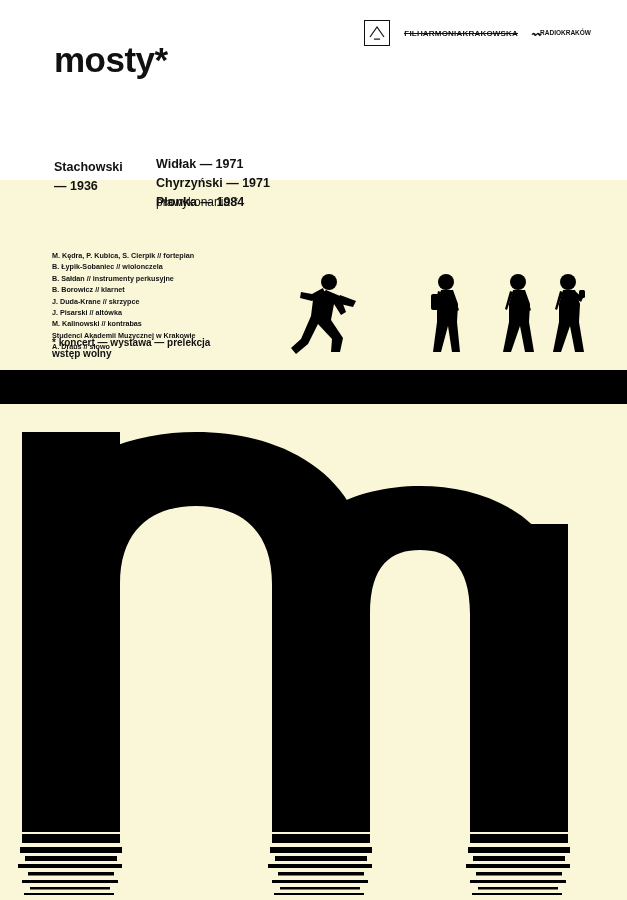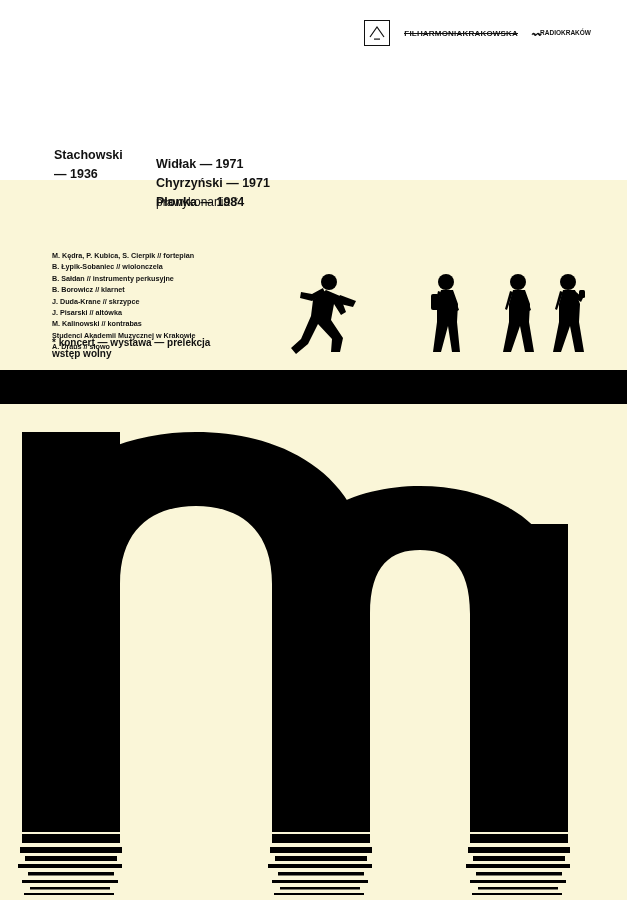--- a/index.html
+++ b/index.html
@@ -107,21 +107,21 @@
     position: absolute;
     left: 54px;
     top: 146px;
     font-size: 12.5px;
     font-weight: bold;
     line-height: 19px;
     color: #111;
   }
   .composers .col-left {
     position: absolute;
-    left: 0; top: 0;
+    left: 0; top: 12px;
     width: 100px;
   }
   .composers .col-right {
     position: absolute;
     left: 102px; top: 9px;
     width: 220px;
   }
   .premieres {
     position: absolute;
     left: 156px;
@@ -199,20 +199,21 @@
       <div>KRAKOWSKA</div>
       <span class="strike"></span>
     </div>
     <div class="logo-item logo-radio">
       <span class="wave">〰</span>
       <div>RADIO</div>
       <div>KRAKÓW</div>
     </div>
   </div>
 
+  <div class="title">mosty*</div>
 
 
   <div class="composers">
     <div class="col-left" style="white-space:pre-line">Stachowski
 — 1936</div>
     <div class="col-right" style="white-space:pre-line">Widłak — 1971
 Chyrzyński — 1971
 Płonka — 1984</div>
   </div>
 

